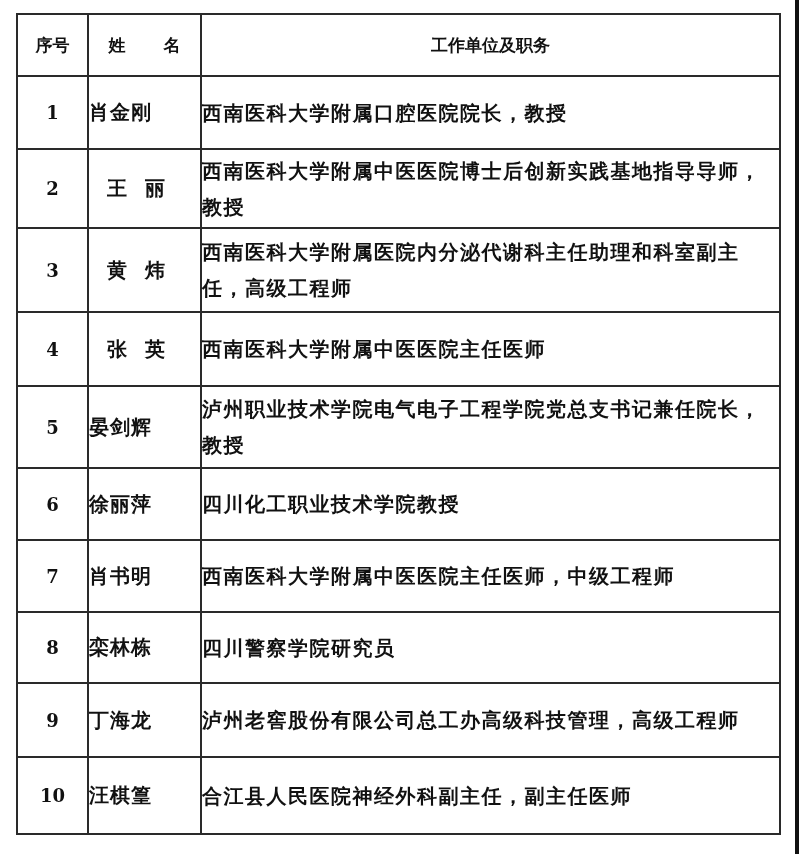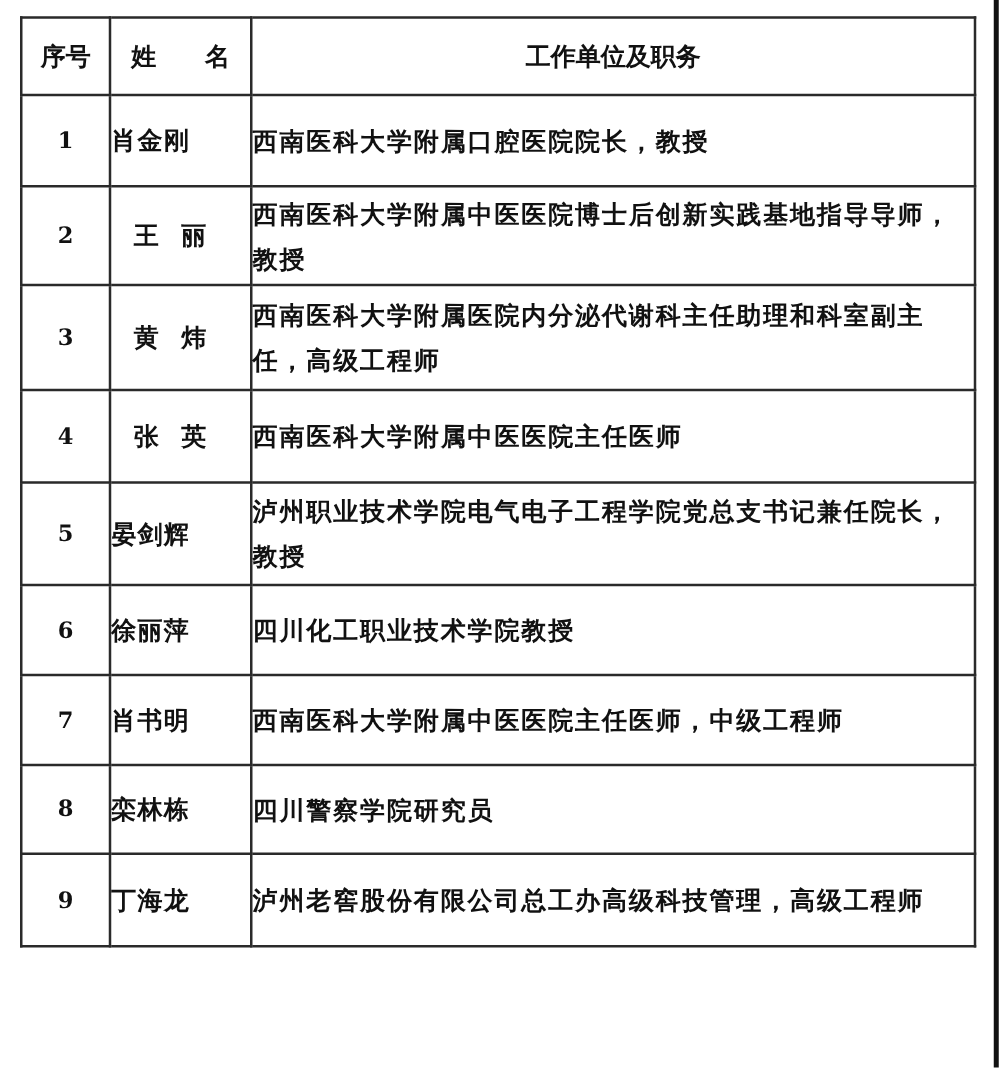--- a/index.html
+++ b/index.html
@@ -34,21 +34,21 @@
     table.roster td, table.roster th {
       border: 2px solid #2a2a2a;
       padding: 0;
       vertical-align: middle;
     }
     col.c-no { width: 71px; }
     col.c-name { width: 113px; }
     col.c-org { width: 579px; }
     th {
       font-weight: bold;
-      font-size: 20px;
+      font-size: 17px;
       text-align: center;
       letter-spacing: 0px;
     }
     th.h-name { letter-spacing: 16px; text-indent: 16px; }
     td.no {
       text-align: center;
       font-size: 18px;
       font-weight: bold;
     }
     td.name {
@@ -124,14 +124,19 @@
     <tr style="height:71px">
       <td class="no">8</td>
       <td class="name">栾林栋</td>
       <td class="org">四川警察学院研究员</td>
     </tr>
     <tr style="height:74px">
       <td class="no">9</td>
       <td class="name">丁海龙</td>
       <td class="org">泸州老窖股份有限公司总工办高级科技管理，高级工程师</td>
     </tr>
+    <tr style="height:77px">
+      <td class="no">10</td>
+      <td class="name">汪棋篁</td>
+      <td class="org">合江县人民医院神经外科副主任，副主任医师</td>
+    </tr>
   </tbody>
 </table>
 
 </body></html>

